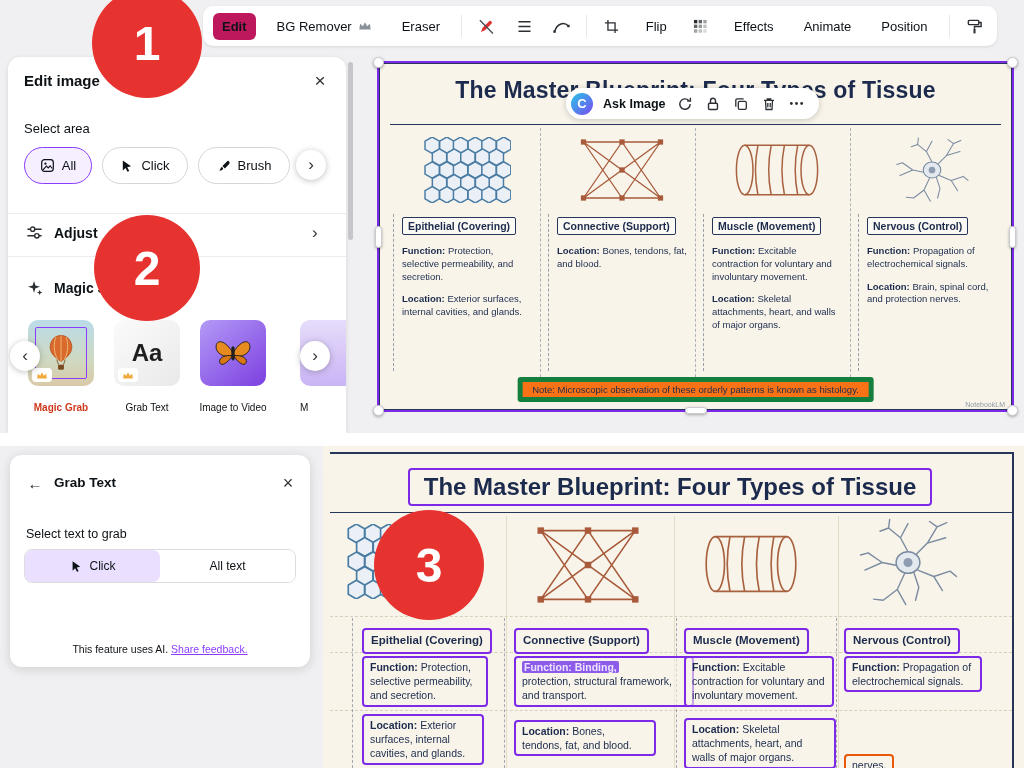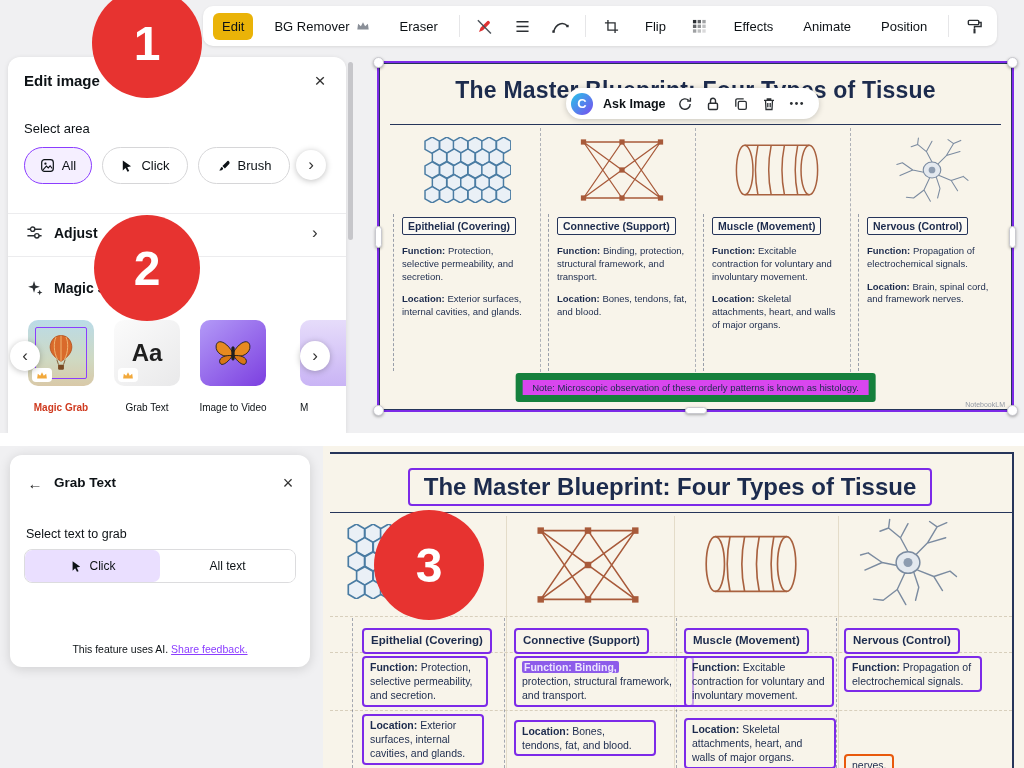--- a/index.html
+++ b/index.html
@@ -6,21 +6,21 @@
 html,body{width:1024px;height:768px}
 body{font-family:"Liberation Sans","DejaVu Sans",sans-serif;background:#fff;overflow:hidden;color:#0d1216}
 #app{position:relative;width:1024px;height:768px;background:#fff}
 .shot-top{position:absolute;left:0;top:0;width:1024px;height:433px;background:#f0f0f2;overflow:hidden}
 .shot-bottom{position:absolute;left:0;top:446px;width:1024px;height:322px;background:#f0f0f2;overflow:hidden}
 svg{display:block;flex-shrink:0}
 
 
 .toolbar{position:absolute;left:203px;top:6px;width:794px;height:40px;background:#fff;border-radius:10px;box-shadow:0 1px 3px rgba(0,0,0,.10);display:flex;align-items:center;padding:0 10px;gap:12px;z-index:4}
 .tb-btn{font-size:13px;color:#0d1216;padding:6px 9px;border-radius:6px;white-space:nowrap;display:flex;align-items:center;gap:6px;cursor:pointer}
-.tb-btn.sel{background:#eab308;font-weight:400}
+.tb-btn.sel{background:#be185d;font-weight:700}
 .tb-icon{width:28px;height:28px;display:flex;align-items:center;justify-content:center;border-radius:6px;color:#2b2f33;cursor:pointer}
 .tb-sep{width:1px;height:22px;background:#e6e6e8}
 
 
 .edit-panel{position:absolute;left:8px;top:57px;width:338px;height:376px;background:#fff;border-radius:12px 12px 0 0;box-shadow:0 1px 5px rgba(0,0,0,.10);z-index:3;overflow:hidden}
 .ep-title{position:absolute;left:16px;top:15px;font-size:15px;font-weight:700}
 .ep-close{position:absolute;left:298px;top:10px;font-size:19px;color:#333;width:28px;height:28px;display:flex;align-items:center;justify-content:center;cursor:pointer}
 .ep-label{position:absolute;left:16px;top:64px;font-size:13px}
 .chip{position:absolute;top:90px;height:37px;border:1px solid #d6d6d8;border-radius:19px;display:flex;align-items:center;justify-content:center;gap:7px;font-size:13px;background:#fff;cursor:pointer;color:#0d1216}
 .chip.sel{border:1.5px solid #8b3dff;background:#f5efff}
@@ -48,21 +48,21 @@
 .pt-title{position:absolute;left:0;top:13px;width:100%;text-align:center;font-size:23px;font-weight:700;color:#1c2b4d;letter-spacing:.2px}
 .pt-rule{position:absolute;left:10px;right:10px;top:60px;border-top:1.5px solid #26355a}
 .pt-cols{position:absolute;left:6px;right:6px;top:64px;bottom:32px;display:flex}
 .tcol{flex:1;position:relative;padding:4px 8px 0 16px}
 .tcol:not(:last-child){border-right:1px dashed rgba(38,53,90,.35)}
 .tcol::before{content:"";position:absolute;left:7px;top:86px;bottom:6px;border-left:1px dashed rgba(38,53,90,.45)}
 .tillus{height:76px;display:flex;align-items:center;justify-content:center}
 .tname{display:inline-block;margin-top:9px;border:1.2px solid #26355a;border-radius:2px;padding:2px 5px;font-size:10.5px;font-weight:700;color:#1c2b4d;background:rgba(255,255,255,.45)}
 .ttext{margin-top:10px;font-size:9.5px;line-height:1.35;color:#1c2b4d}
 .ttext b{font-weight:700}
-.pt-note{position:absolute;left:50%;bottom:7px;transform:translateX(-50%);border:7px solid #15803d;border-radius:3px;padding:2px 10px;font-size:9.5px;color:#1c2b4d;white-space:nowrap;background:#d946ef}
+.pt-note{position:absolute;left:50%;bottom:7px;transform:translateX(-50%);border:5px solid #15803d;border-radius:3px;padding:2px 10px;font-size:9.5px;color:#1c2b4d;white-space:nowrap;background:#f97316}
 .pt-mark{position:absolute;right:6px;bottom:1px;font-size:7px;color:#9298a3}
 
 
 .sel-frame{position:absolute;left:377px;top:61px;width:637px;height:351px;border:2px solid #7c2ae8;z-index:2;pointer-events:none}
 .handle{position:absolute;background:#fff;border:1px solid #c9c9cf;box-shadow:0 1px 3px rgba(0,0,0,.3);pointer-events:auto;cursor:pointer}
 .h-c{width:11px;height:11px;border-radius:50%}
 .h-v{width:7px;height:22px;border-radius:4px}
 .h-h{width:22px;height:7px;border-radius:4px}
 .h-tl{left:-6px;top:-6px}.h-tr{right:-6px;top:-6px}.h-bl{left:-6px;bottom:-6px}.h-br{right:-6px;bottom:-6px}
 .h-ml{left:-4px;top:50%;margin-top:-11px}.h-mr{right:-4px;top:50%;margin-top:-11px}
@@ -314,42 +314,41 @@
           <div class="ttext"><b>Function:</b> <span>Protection, selective permeability, and secretion.</span></div>
           <div class="ttext"><b>Location:</b> <span>Exterior surfaces, internal cavities, and glands.</span></div>
         </div>
         <div class="tcol">
           <div class="tillus">
               <svg width="90" height="70">
                 <use href="#sym-net"></use>
               </svg>
             </div>
           <div class="tname">Connective (Support)</div>
-          <div class="ttext"><b>Function:</b> <span>Binding, protection, structural framework, and transport.</span></div>
           <div class="ttext"><b>Location:</b> <span>Bones, tendons, fat, and blood.</span></div>
         </div>
         <div class="tcol">
           <div class="tillus">
               <svg width="96" height="58">
                 <use href="#sym-muscle"></use>
               </svg>
             </div>
           <div class="tname">Muscle (Movement)</div>
           <div class="ttext"><b>Function:</b> <span>Excitable contraction for voluntary and involuntary movement.</span></div>
           <div class="ttext"><b>Location:</b> <span>Skeletal attachments, heart, and walls of major organs.</span></div>
         </div>
         <div class="tcol">
           <div class="tillus">
               <svg width="88" height="72">
                 <use href="#sym-neuron"></use>
               </svg>
             </div>
           <div class="tname">Nervous (Control)</div>
           <div class="ttext"><b>Function:</b> <span>Propagation of electrochemical signals.</span></div>
-          <div class="ttext"><b>Location:</b> <span>Brain, spinal cord, and framework nerves.</span></div>
+          <div class="ttext"><b>Location:</b> <span>Brain, spinal cord, and protection nerves.</span></div>
         </div>
       </div>
       <div class="pt-note">Note: Microscopic observation of these orderly patterns is known as histology.</div>
       <div class="pt-mark">NotebookLM</div>
     </div>
 
     <div class="sel-frame">
       <div class="handle h-c h-tl"></div>
       <div class="handle h-c h-tr"></div>
       <div class="handle h-c h-bl"></div>

